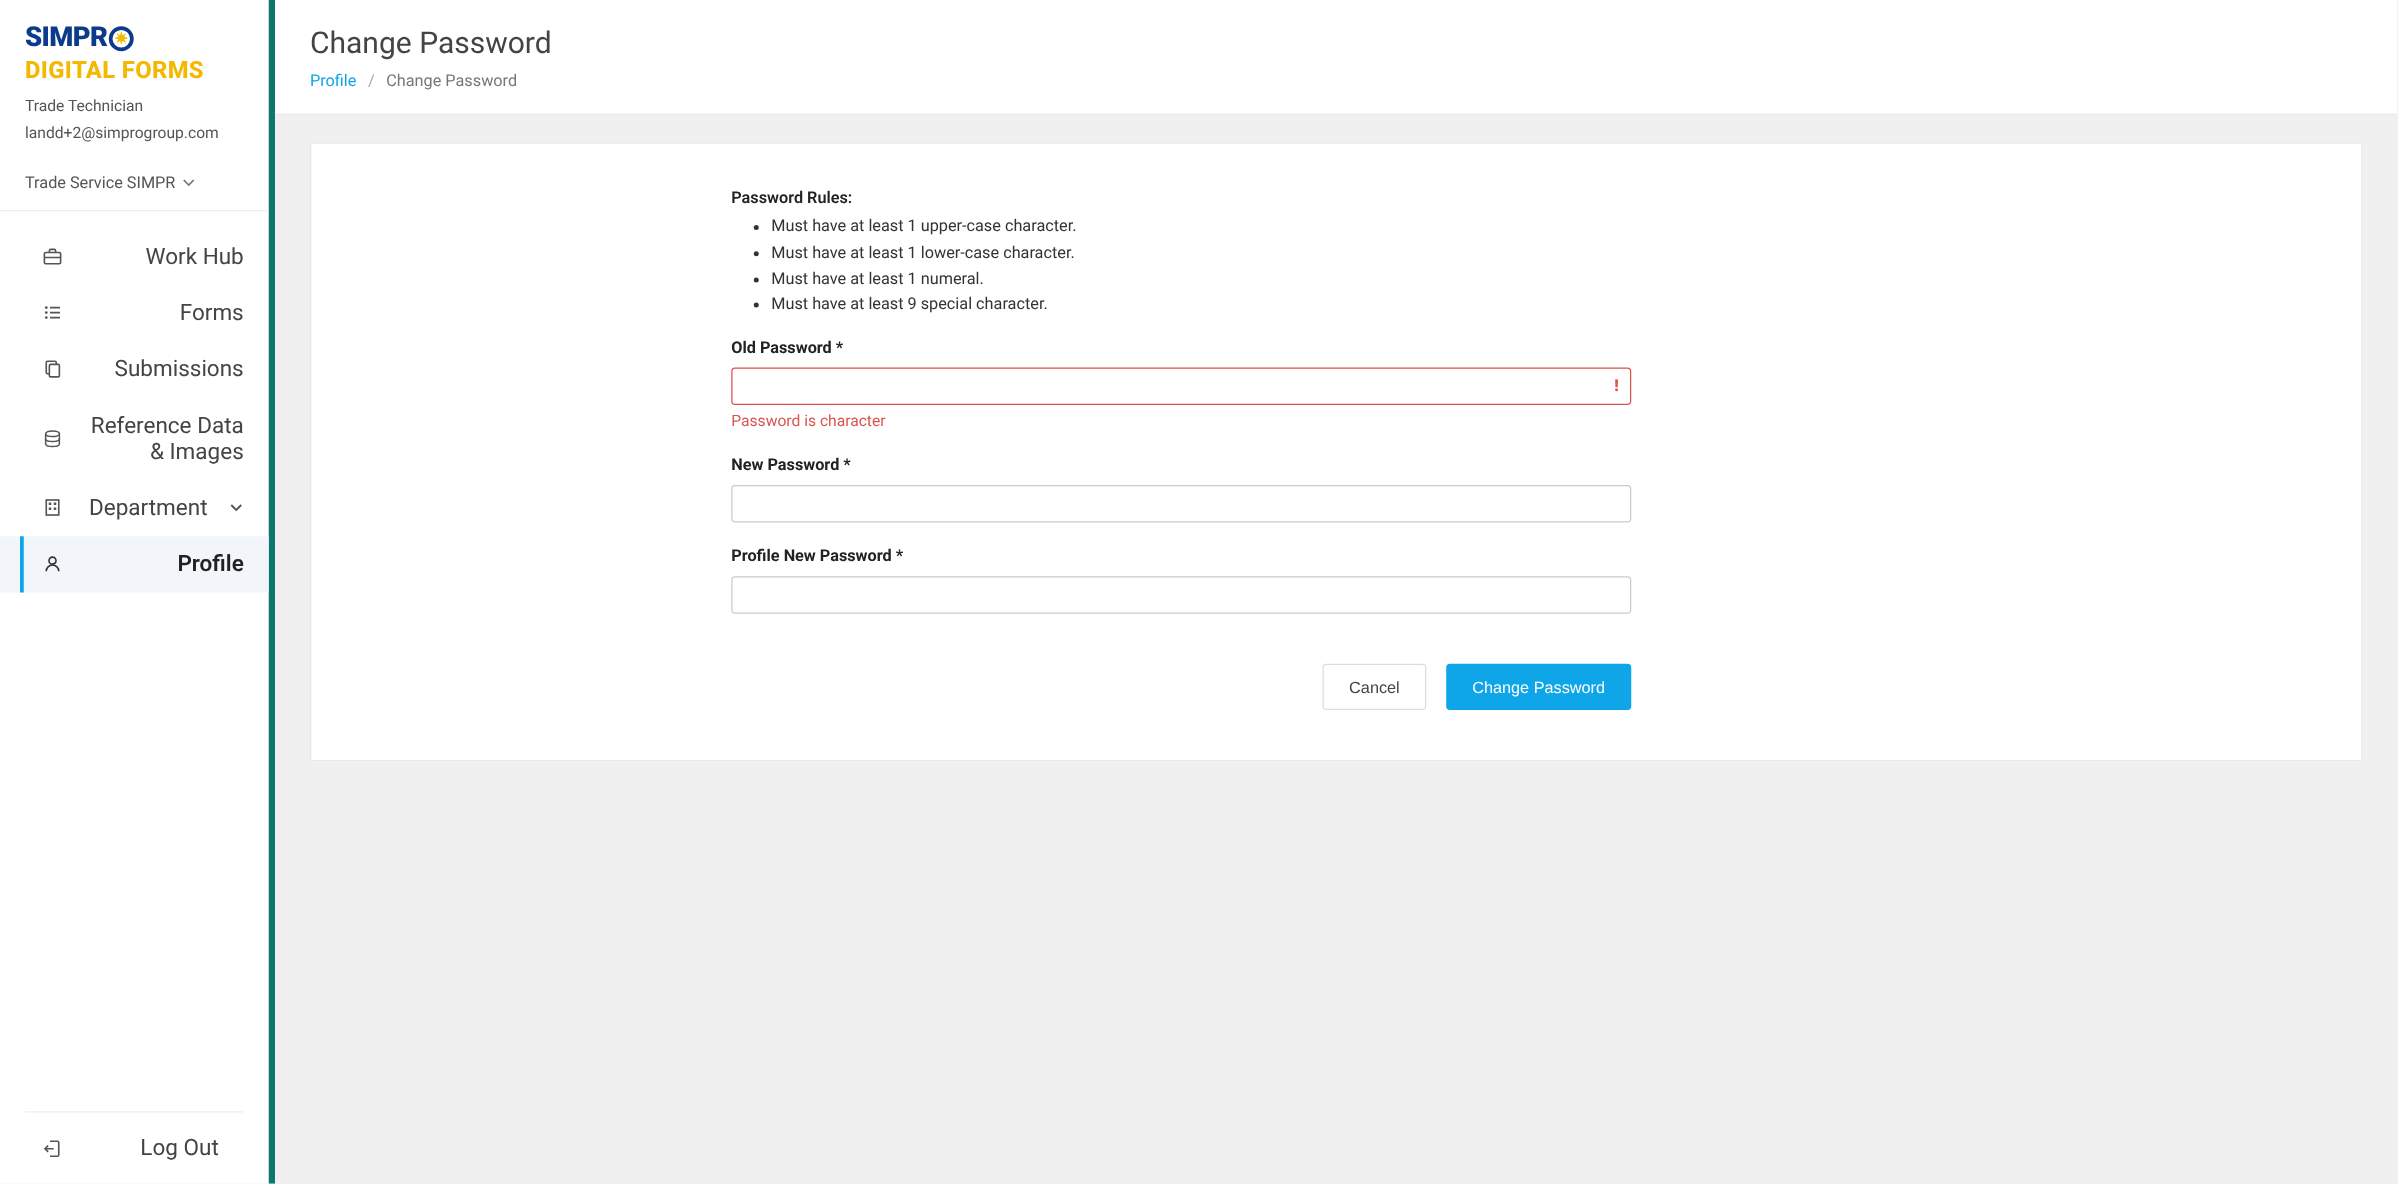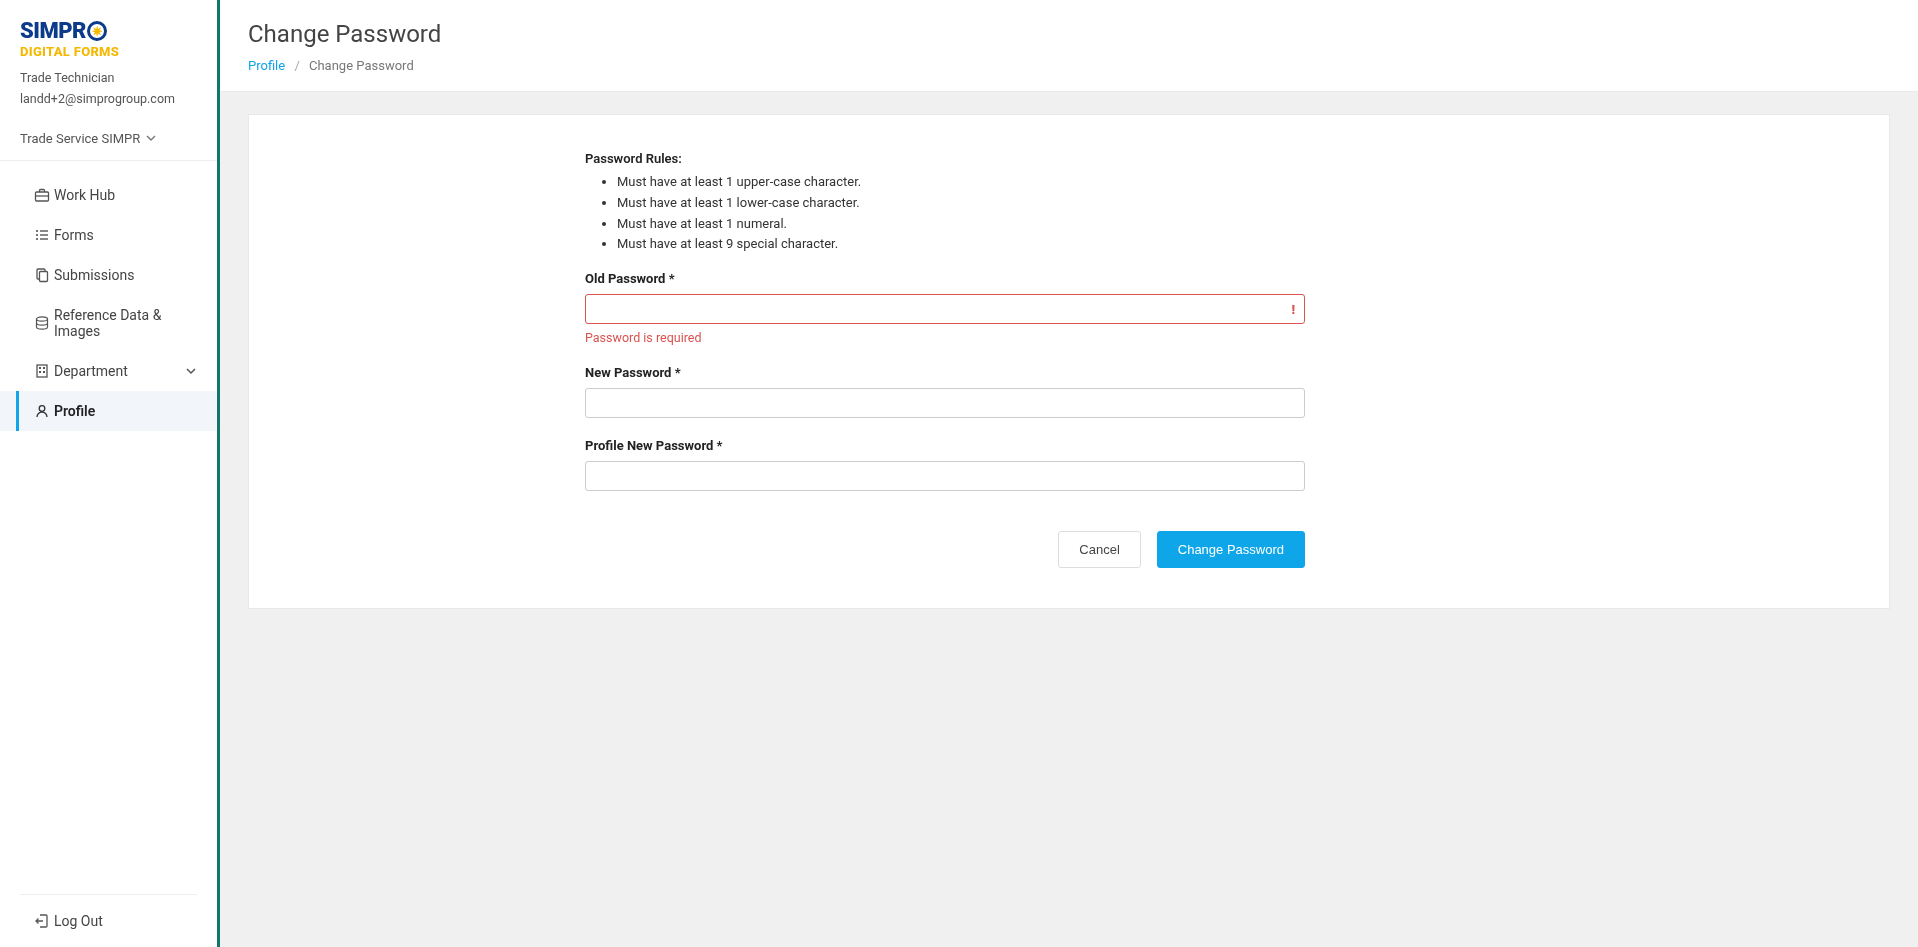--- a/index.html
+++ b/index.html
@@ -12,21 +12,21 @@
       font-size: 14px;
       color: #333;
       background: #f0f0f0;
       display: flex;
       height: 100vh;
       overflow: hidden;
     }
     .sidebar {
       width: 220px;
       background: #fff;
-      border-right: 3px solid #0f766e;
+      border-right: 5px solid #0f766e;
       display: flex;
       flex-direction: column;
       flex-shrink: 0;
     }
     .sidebar-header {
       padding: 20px 20px 12px 20px;
     }
     .logo {
       margin-bottom: 10px;
     }
@@ -51,21 +51,21 @@
       position: relative;
     }
     .logo-simpro .gear::before {
       content: "✷";
       color: #f5b800;
       font-size: 13px;
       line-height: 1;
     }
     .logo-digital {
       font-weight: 800;
-      font-size: 13px;
+      font-size: 19px;
       color: #f5b800;
       letter-spacing: 0.3px;
       margin-top: 2px;
     }
     .user-info {
       font-size: 12.5px;
       color: #555;
       line-height: 1.5;
     }
     .user-info div {
@@ -83,25 +83,26 @@
     }
     .nav {
       flex: 1;
       padding-top: 14px;
       overflow-y: auto;
     }
     .nav-item {
       display: flex;
       align-items: center;
       padding: 12px 20px 12px 34px;
-      font-size: 14px;
+      font-size: 18px;
       color: #444;
       cursor: pointer;
       position: relative;
-      gap: 4px;
+      gap: 17px;
+      text-align: right;
     }
     .nav-item.active {
       background: #f2f6fb;
       font-weight: 600;
       color: #222;
     }
     .nav-item.active::before {
       content: "";
       position: absolute;
       left: 16px;
@@ -392,21 +393,21 @@
           <li>Must have at least 1 numeral.</li>
           <li>Must have at least 9 special character.</li>
         </ul>
 
         <div class="form-group">
           <label class="form-label">Old Password *</label>
           <div class="input-wrap">
             <input type="password" class="text-input error" style="">
             <span class="error-icon">!</span>
           </div>
-          <div class="error-msg">Password is required</div>
+          <div class="error-msg">Password is character</div>
         </div>
 
         <div class="form-group">
           <label class="form-label">New Password *</label>
           <div class="input-wrap">
             <input type="password" class="text-input" style="">
           </div>
         </div>
 
         <div class="form-group">

